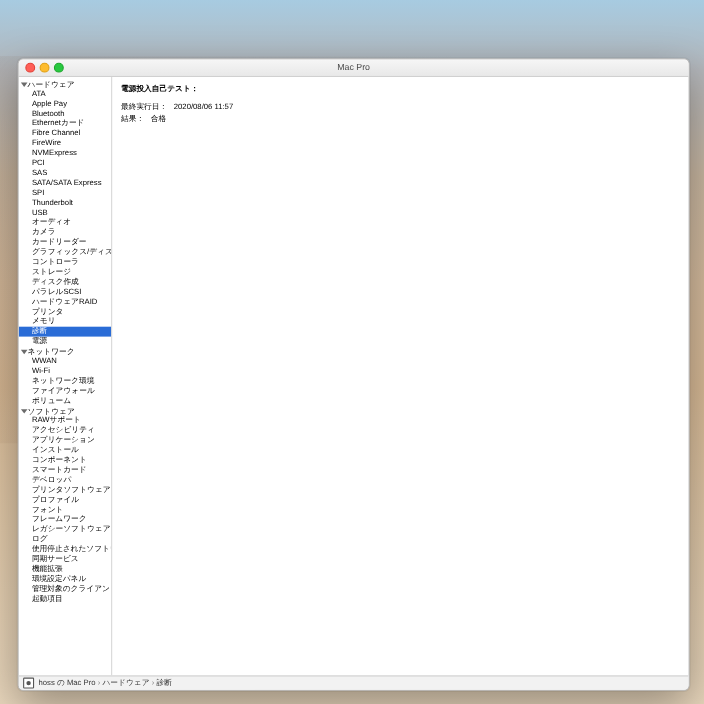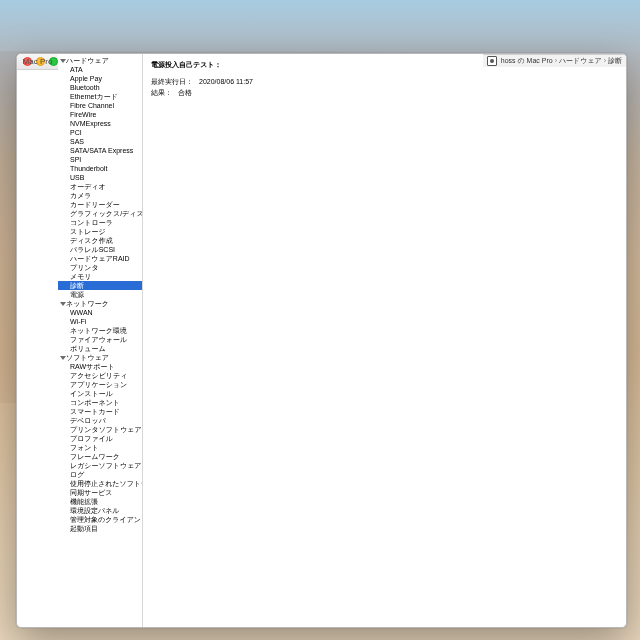--- a/index.html
+++ b/index.html
@@ -22,21 +22,21 @@
   }
   .window {
     position: absolute;
     left: 16px; top: 53px;
     width: 609px; height: 573px;
     background: #fff;
     border: 1px solid #b8b8b8;
     border-radius: 5px;
     box-shadow: 0 14px 40px rgba(0,0,0,.35), 0 0 0 1px rgba(0,0,0,.05);
     overflow: hidden;
-    display: flex; flex-direction: row;
+    display: flex; flex-direction: column;
   }
   .titlebar {
     height: 15px;
     background: linear-gradient(#f6f6f6,#e8e8e8);
     border-bottom: 1px solid #d0d0d0;
     display: flex; align-items: center;
     position: relative;
   }
   .traffic { display:flex; gap:4px; margin-left:6px;}
   .traffic span { width:7px;height:7px;border-radius:50%;}

